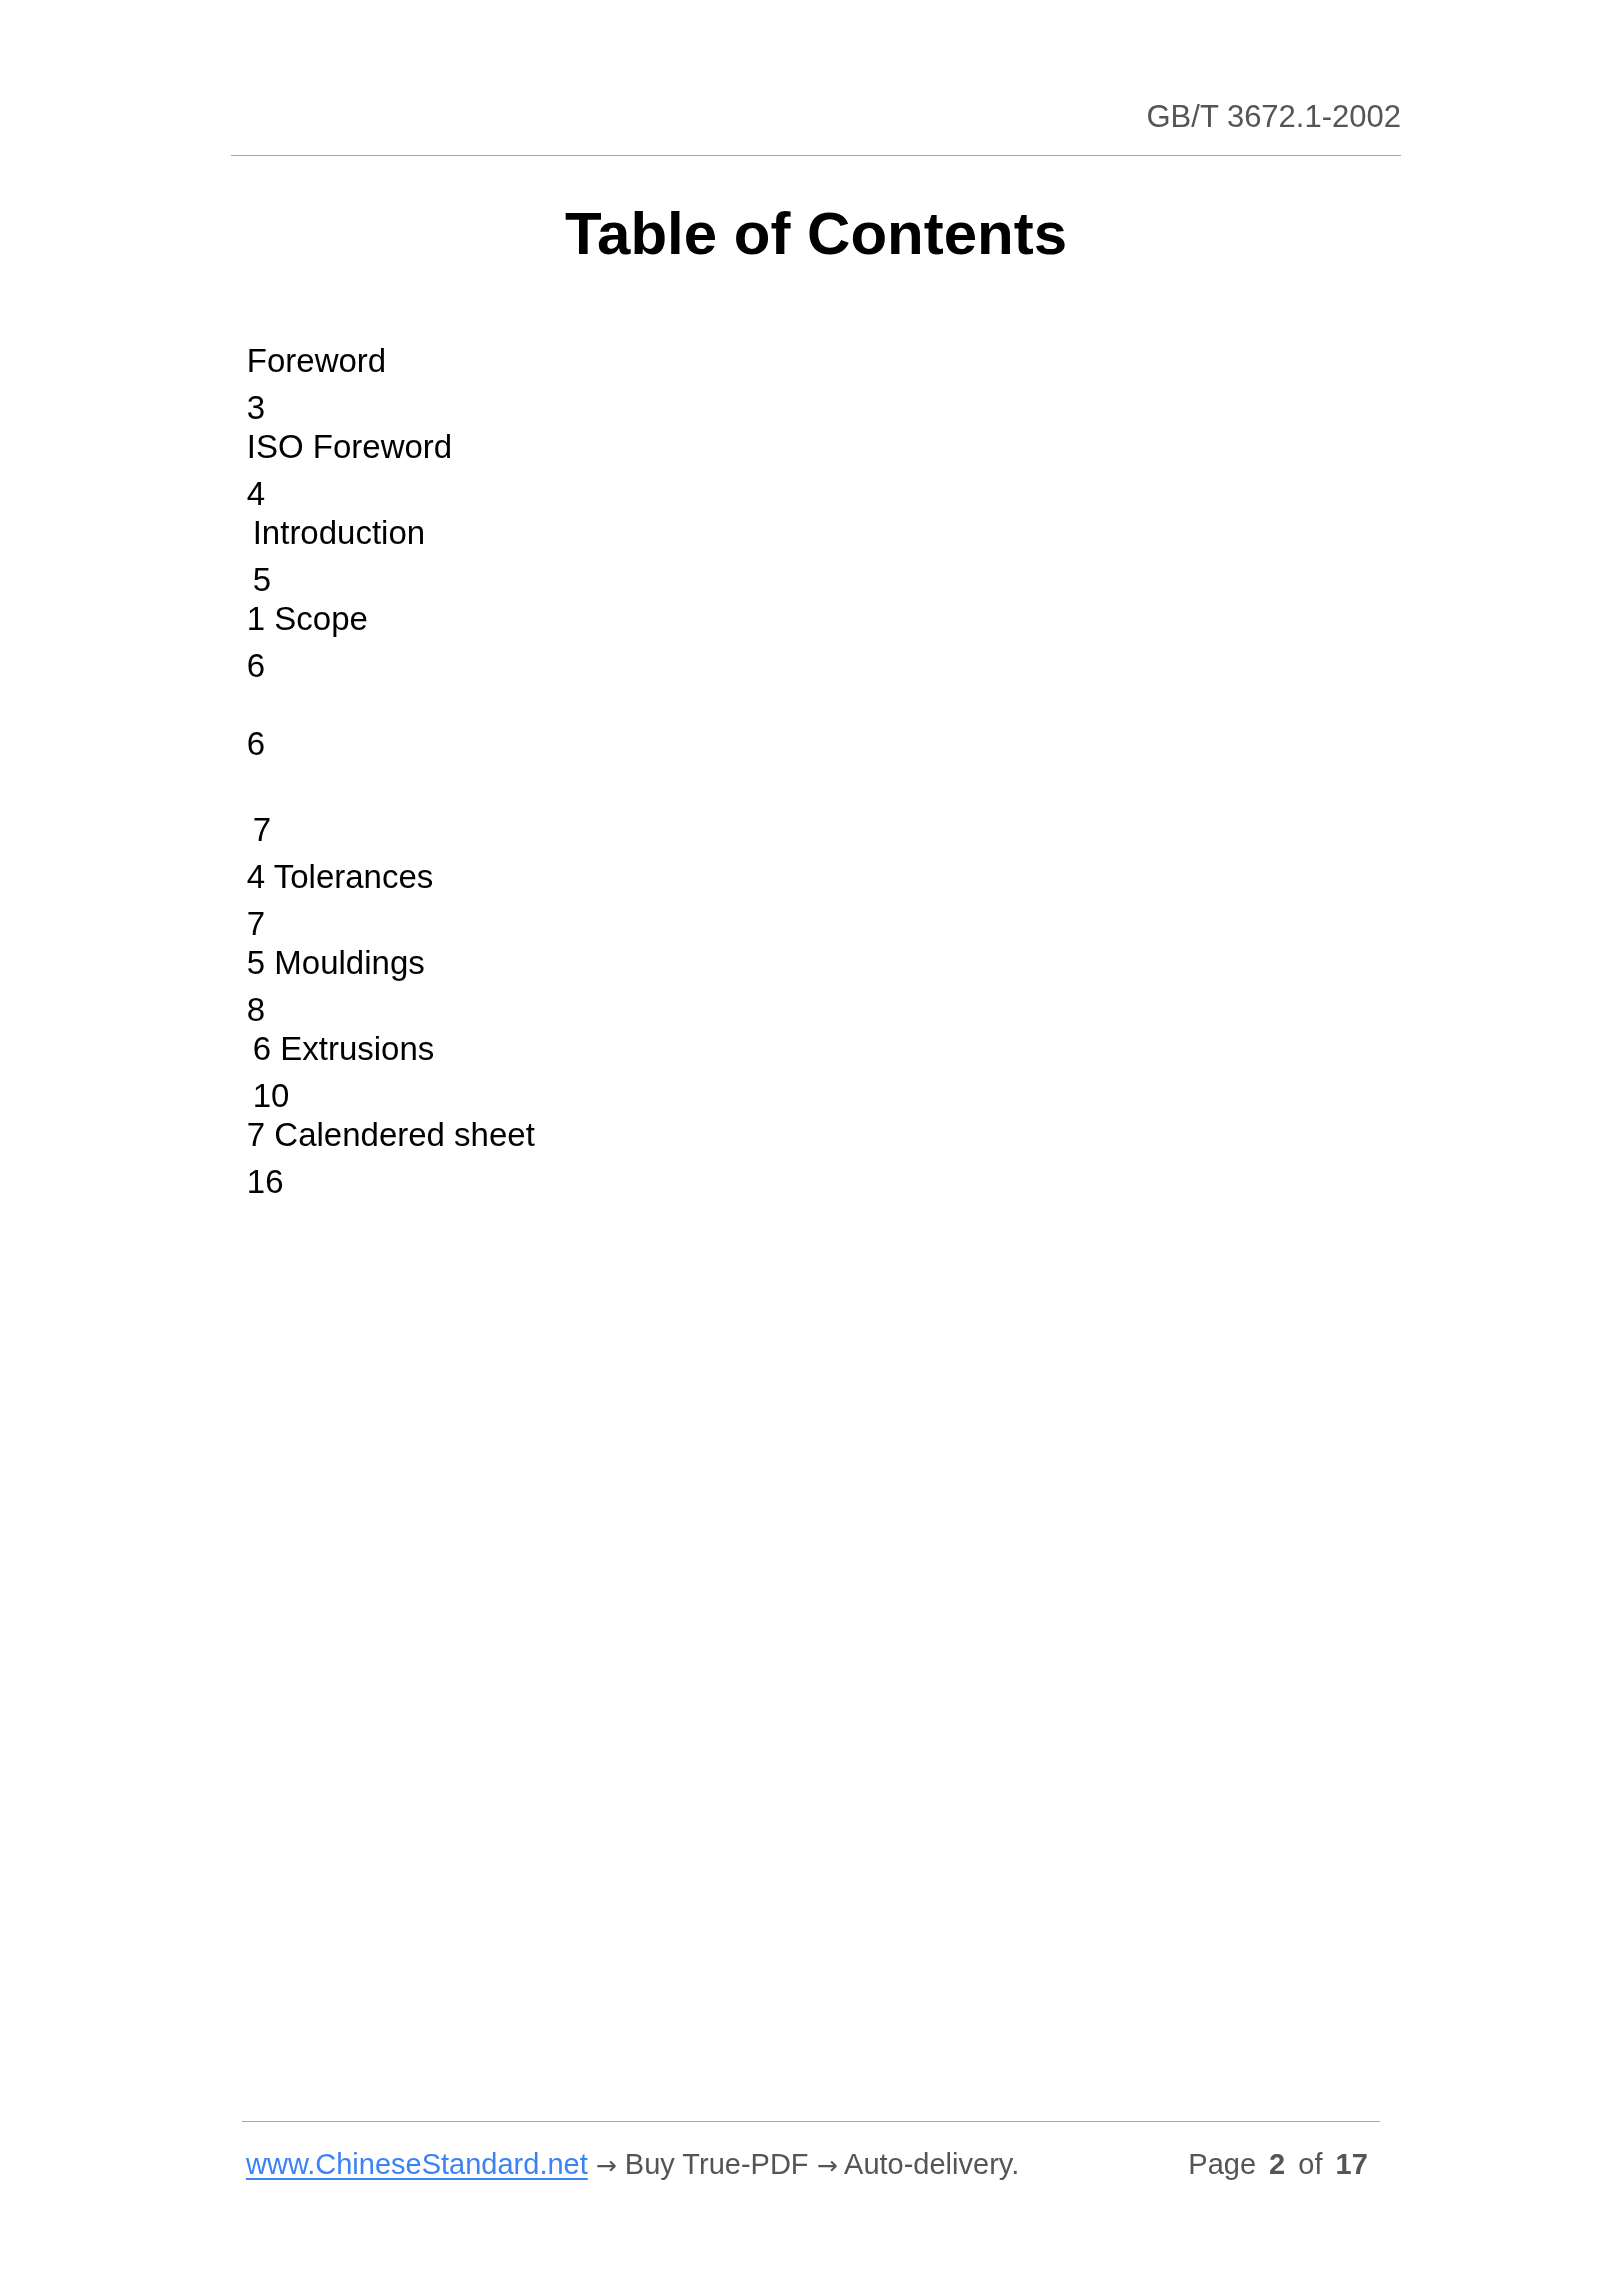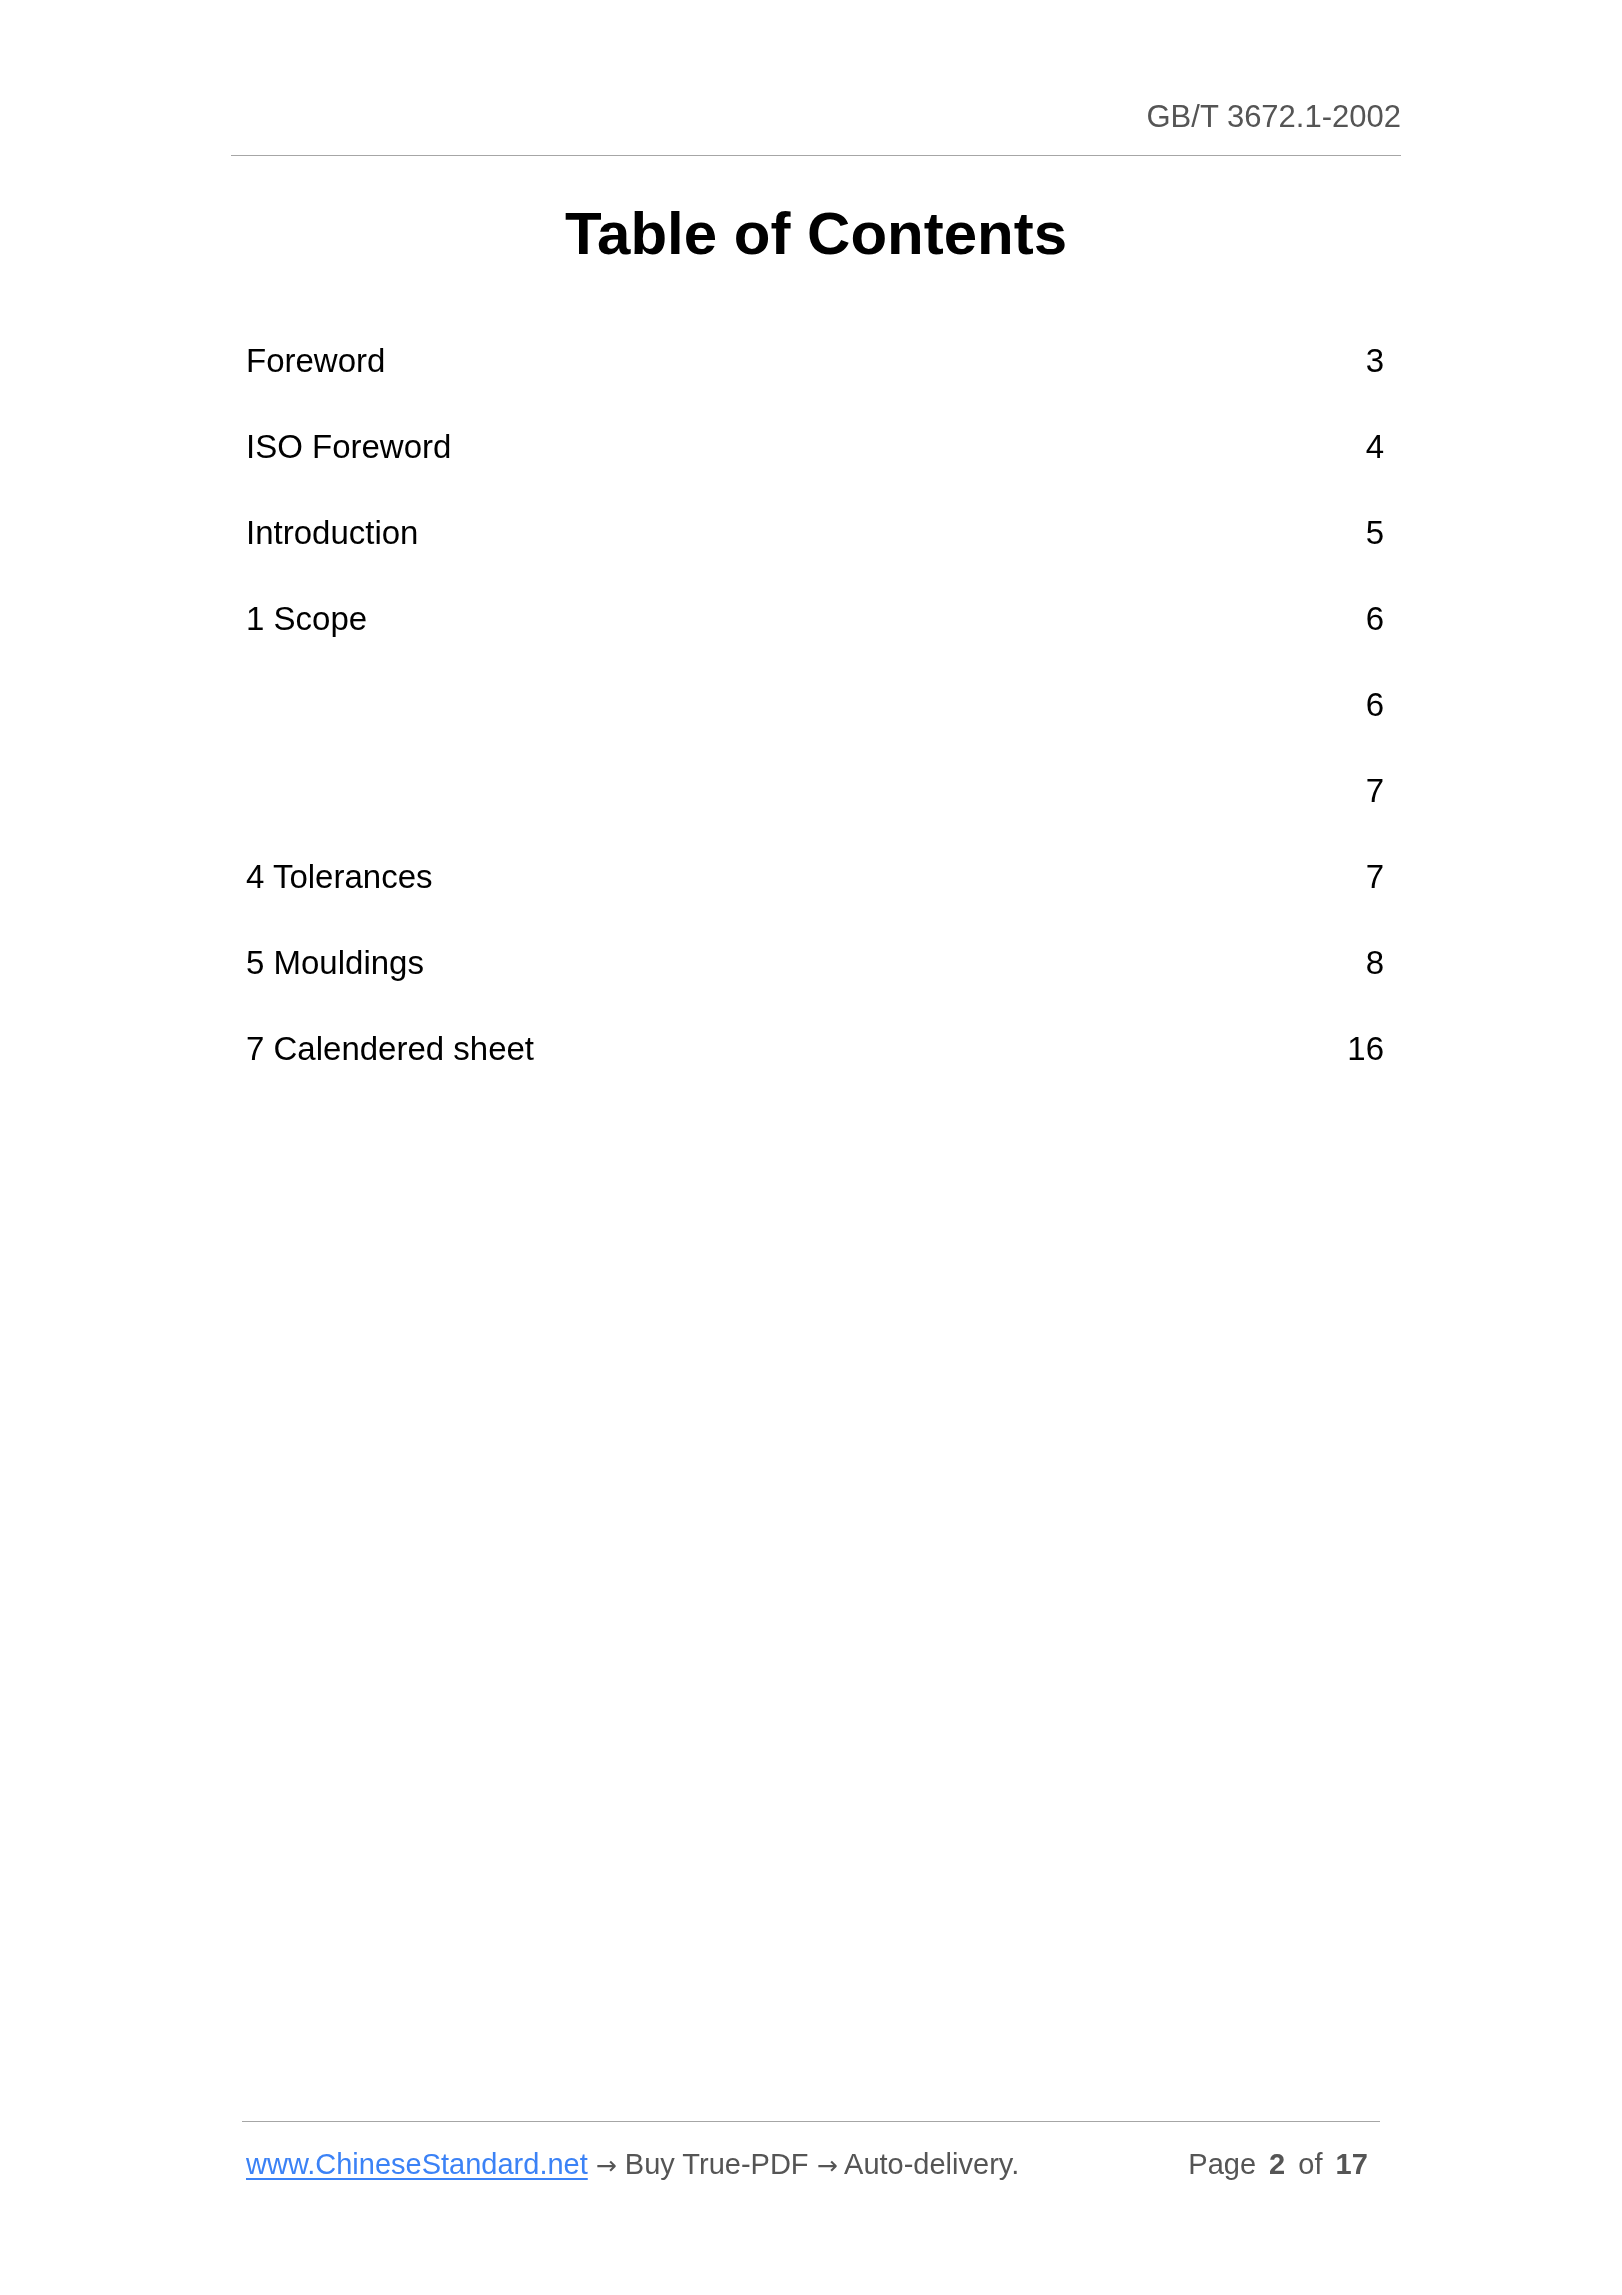--- a/index.html
+++ b/index.html
@@ -54,20 +54,21 @@
       list-style: none;
     }
     .toc-item {
       display: flex;
       align-items: baseline;
       height: 86px;
       font-size: 33px;
       line-height: 47px;
       white-space: nowrap;
       cursor: pointer;
+      flex-direction: column;
     }
     .toc-label {
       flex: 0 0 auto;
     }
     .toc-leader {
       flex: 1 1 auto;
       overflow: hidden;
       white-space: nowrap;
       margin: 0 0.8px;
       position: relative;
@@ -165,20 +166,25 @@
   </li>
   <li class="toc-item">
     <span class="toc-label">4 Tolerances</span>
     <span class="toc-leader"></span>
     <span class="toc-page">7</span>
   </li>
   <li class="toc-item">
     <span class="toc-label">5 Mouldings</span>
     <span class="toc-leader"></span>
     <span class="toc-page">8</span>
+  </li>
+  <li class="toc-item">
+    <span class="toc-label">6 Extrusions</span>
+    <span class="toc-leader" style="margin-left:6.7px;"></span>
+    <span class="toc-page">10</span>
   </li>
   <li class="toc-item">
     <span class="toc-label">7 Calendered sheet</span>
     <span class="toc-leader"></span>
     <span class="toc-page">16</span>
   </li>
 </ul>
 
 <div class="footer-rule"></div>
 

